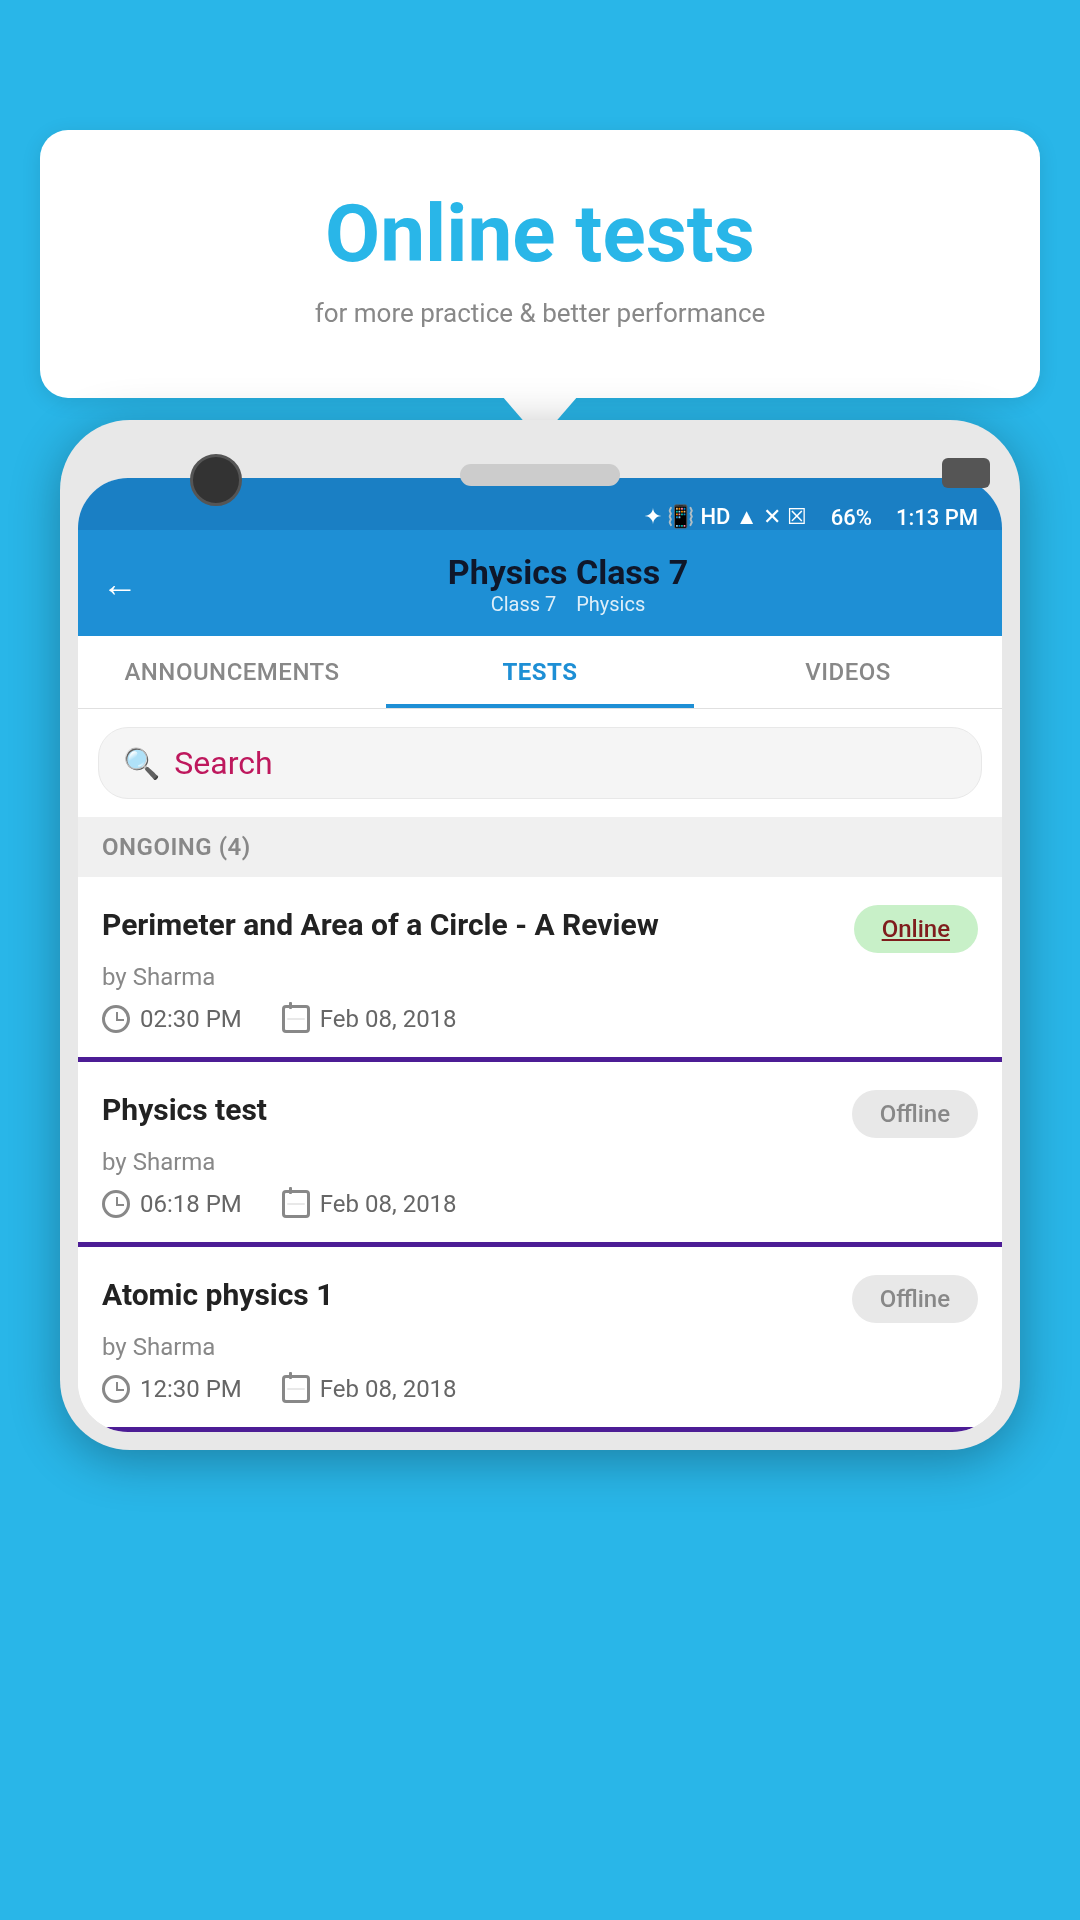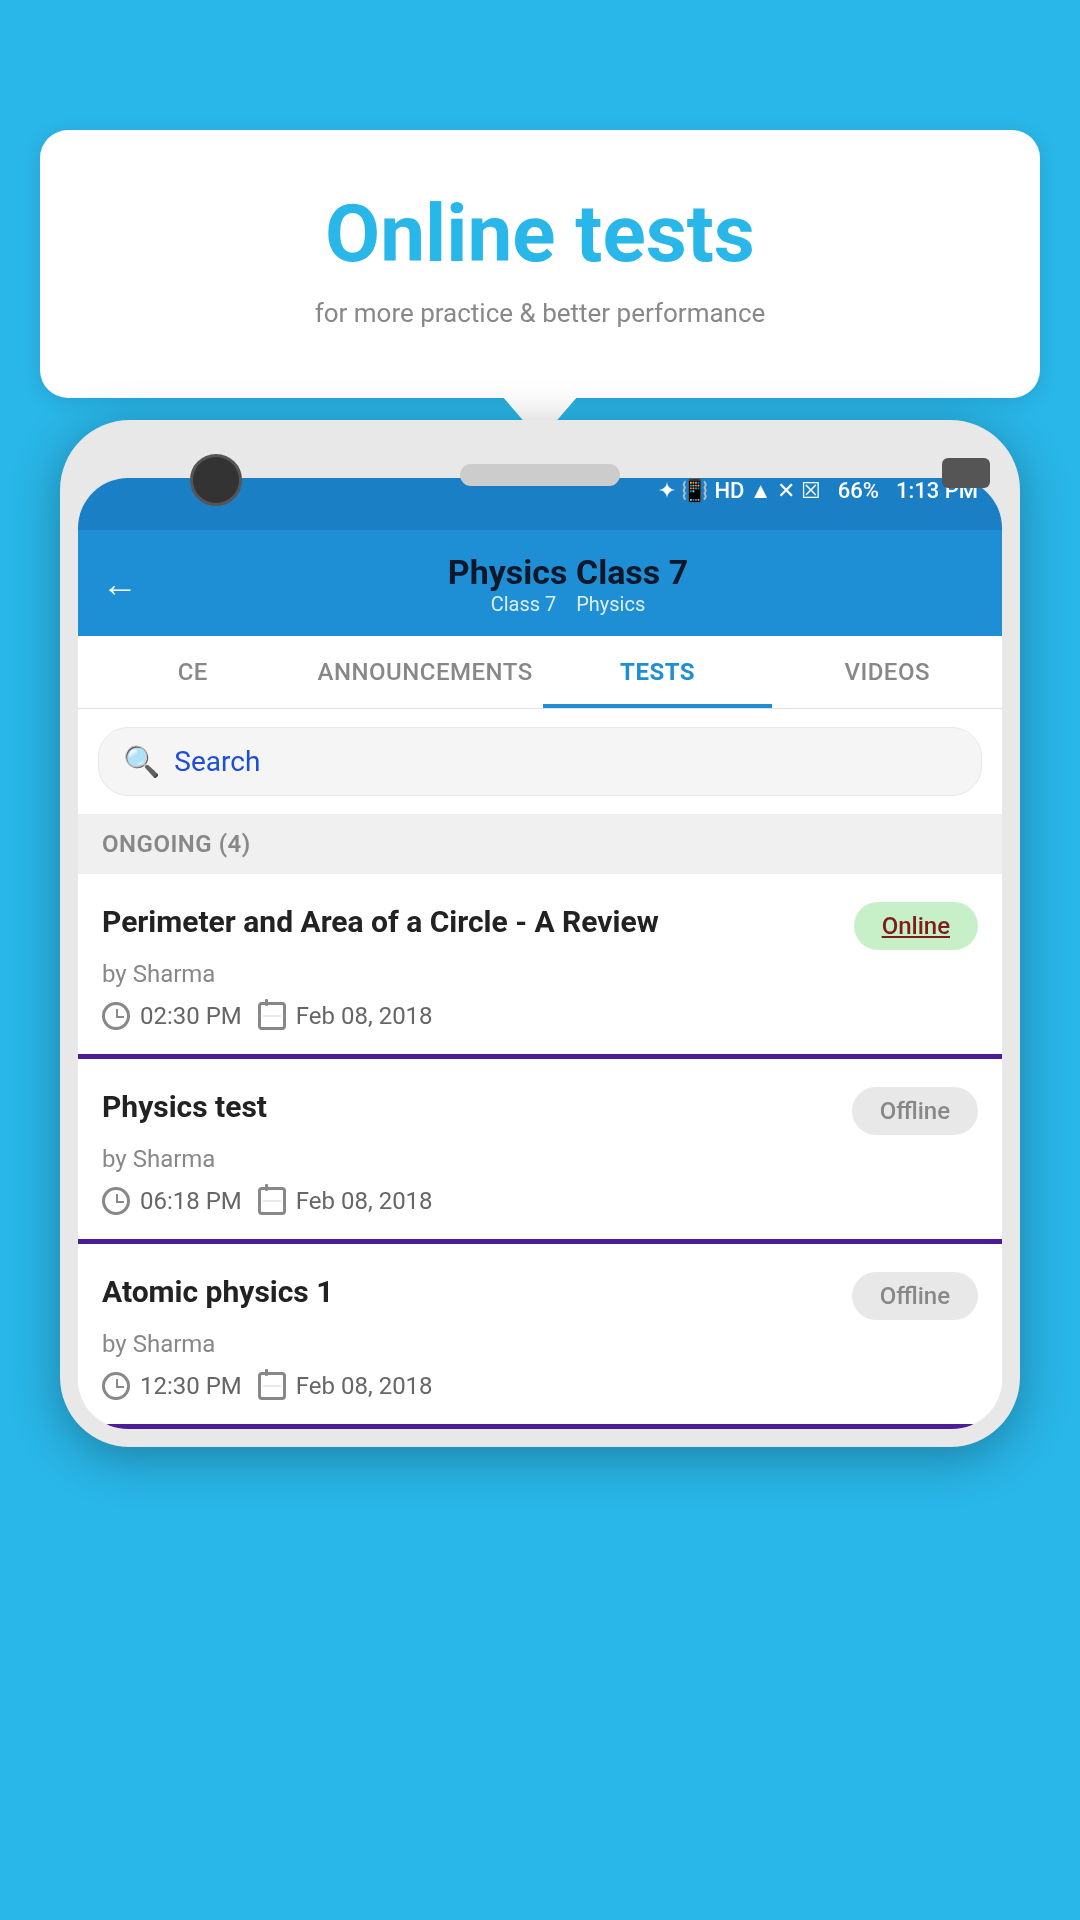--- a/index.html
+++ b/index.html
@@ -104,24 +104,24 @@
       border-radius: 50px;
       overflow: hidden;
       margin-top: 40px;
     }
 
     
     .status-bar {
       background: #1a7fc4;
       height: 52px;
       display: flex;
-      align-items: flex-start;
+      align-items: flex-end;
       justify-content: flex-end;
       padding: 0 24px;
-      gap: 17px;
+      gap: 24px;
     }
 
     .status-text {
       color: white;
       font-size: 22px;
       font-weight: 500;
     }
 
     
     .app-header {
@@ -204,22 +204,22 @@
       gap: 14px;
       border: 1px solid #e8e8e8;
     }
 
     .search-icon {
       color: #888;
       font-size: 30px;
     }
 
     .search-text {
-      color: #1d4ed8;
-      font-size: 28px;
+      color: #be185d;
+      font-size: 32px;
     }
 
     
     .section-header {
       background: #f0f0f0;
       padding: 16px 24px;
     }
 
     .section-title {
       font-size: 24px;
@@ -272,21 +272,21 @@
     }
 
     .test-author {
       font-size: 24px;
       color: #888;
       margin-bottom: 14px;
     }
 
     .test-meta {
       display: flex;
-      gap: 16px;
+      gap: 40px;
     }
 
     .meta-item {
       display: flex;
       align-items: center;
       gap: 10px;
       color: #666;
       font-size: 24px;
     }
 
@@ -378,21 +378,20 @@
           <div class="header-title">Physics Class 7</div>
           <div class="header-subtitle">
             <span>Class 7</span>
             &nbsp;&nbsp;
             <span>Physics</span>
           </div>
         </div>
       </div>
 
       <div class="tabs">
-        <div class="tab">CE</div>
         <div class="tab">ANNOUNCEMENTS</div>
         <div class="tab active">TESTS</div>
         <div class="tab">VIDEOS</div>
       </div>
 
       <div class="search-container">
         <div class="search-bar">
           <span class="search-icon">🔍</span>
           <span class="search-text">Search</span>
         </div>

